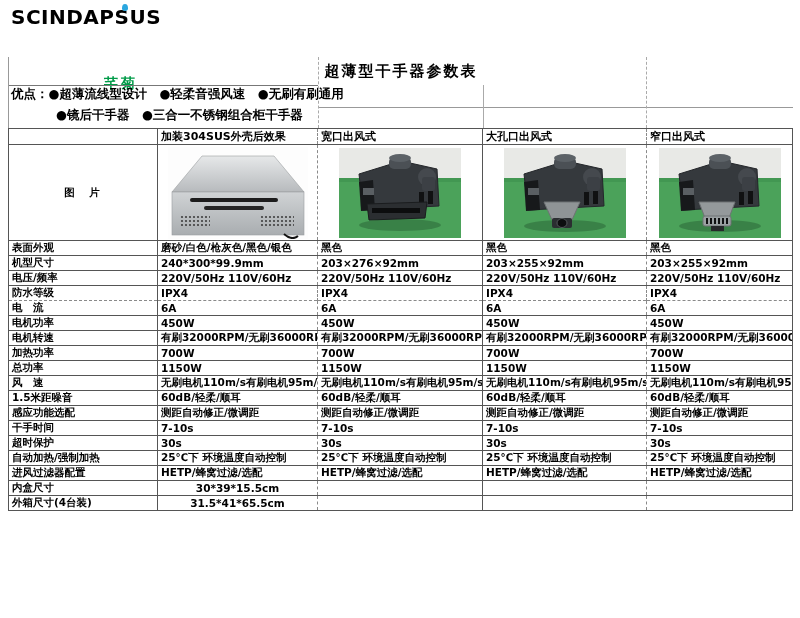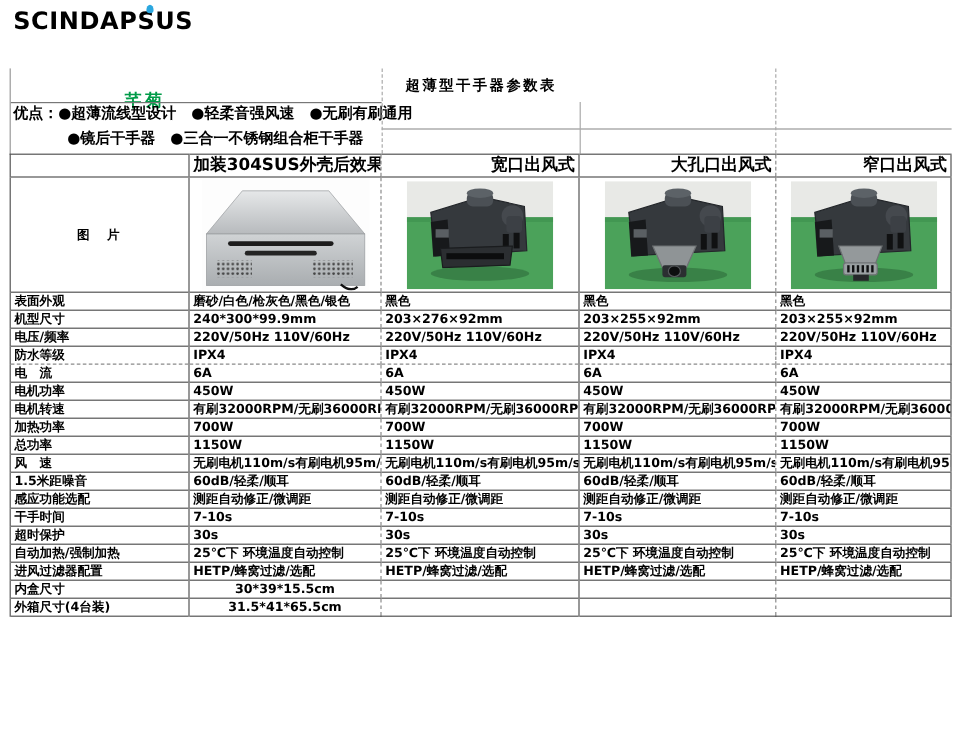--- a/index.html
+++ b/index.html
@@ -11,21 +11,21 @@
   .brand{position:absolute;left:11px;top:5px;font-size:20px;font-weight:bold;
          color:#000000;letter-spacing:0.5px;}
   .drop{position:absolute;left:122px;top:4px;width:6px;height:7px;background:#2BA7DF;
         border-radius:50% 50% 50% 50% / 62% 62% 38% 38%;}
   .brand-sub{position:absolute;left:104px;top:31px;font-size:14px;font-weight:bold;
         color:#009B48;letter-spacing:3px;margin-top:44px;}
   
   .topblock{position:absolute;left:8px;top:57px;width:784px;height:71px;
         border-left:1px solid #999;}
   .page-title{position:absolute;left:0;top:0;width:100%;height:28px;line-height:28px;
-        text-align:center;font-size:12px;font-weight:bold;letter-spacing:2px;
+        text-align:center;font-size:15px;font-weight:bold;letter-spacing:2px;
         font-family:"DejaVu Serif","Liberation Serif",serif;}
   .feat{position:absolute;font-size:12.5px;font-weight:bold;white-space:nowrap;}
   .feat1{left:2px;top:29px;}
   .feat2{left:47px;top:50px;}
   .hl{position:absolute;height:0;border-top:1px solid #777;}
   .hl1{left:0;top:28px;width:309px;}
   .hl2{left:309px;top:50px;width:475px;border-top-color:#999;}
   .vl{position:absolute;width:0;}
   .vdash{border-left:1px dashed #aaa;}
   .vsolid{border-left:1px solid #aaa;}
@@ -34,21 +34,21 @@
   .v3{left:474px;top:28px;height:43px;}
   
   .spec{position:absolute;left:8px;top:128px;width:784px;
         border-collapse:collapse;table-layout:fixed;
         border-right:1px solid #555;border-bottom:1px solid #555;}
   .spec td{border-top:1px solid #555;border-left:1px solid #555;
         font-weight:bold;padding:0 3px;white-space:nowrap;overflow:hidden;
         height:14px;font-size:10.5px;vertical-align:middle;}
   .spec td:nth-child(3),.spec td:nth-child(5){border-left:1px dashed #8a8a8a;}
   .spec tr.dashed-top td{border-top:1px dashed #8a8a8a;}
-  .hrow td{text-align:right;font-size:14px;height:13px;}
+  .hrow td{text-align:left;font-size:11px;height:13px;}
   .lbl{font-size:11px;}
   .ctr{text-align:center;}
   .picrow td{height:95px;text-align:center;vertical-align:middle;padding:0;}
   .piclbl{font-size:13px;text-align:center;letter-spacing:2px;margin-left:12px;}
   svg{display:inline-block;vertical-align:middle;}
 </style>
 </head>
 <body>
 
 <div class="brand">SCINDAPSUS</div>

